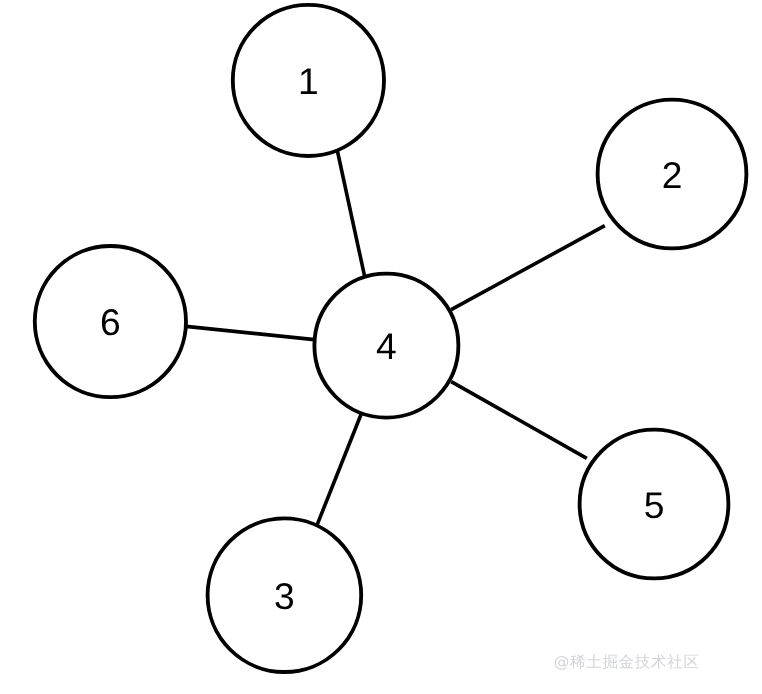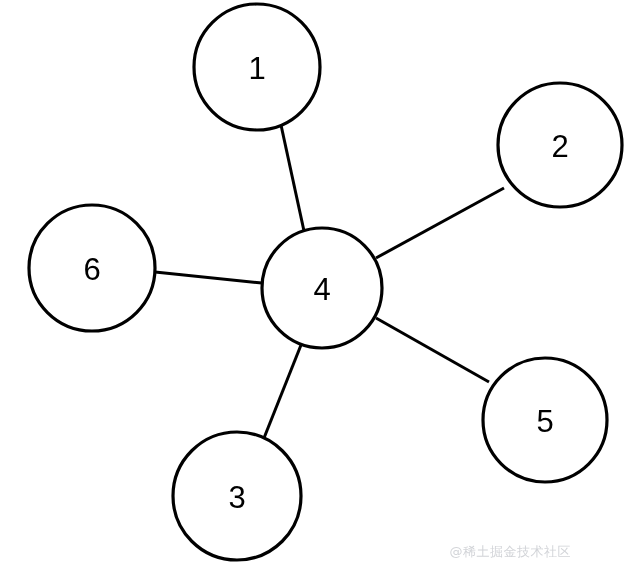--- a/index.html
+++ b/index.html
@@ -41,21 +41,21 @@
   .graph-node-label {
     font-family: "Liberation Sans", "DejaVu Sans", sans-serif;
     font-size: 31px;
     fill: #000000;
     text-anchor: middle;
     dominant-baseline: central;
     font-weight: 400;
   }
   .watermark-text {
     position: absolute;
-    right: 64px;
+    right: 52px;
     bottom: 17px;
     color: #d2d4d8;
     font-family: "DejaVu Sans", "Liberation Sans", sans-serif;
     font-size: 13px;
     letter-spacing: 0.5px;
     white-space: nowrap;
     user-select: none;
     margin-top: 33px;
   }
 </style>

